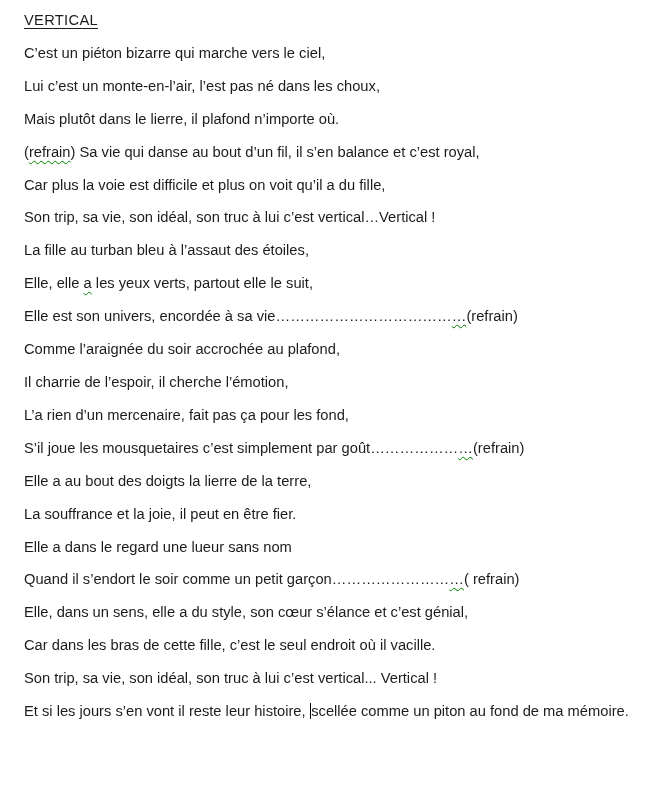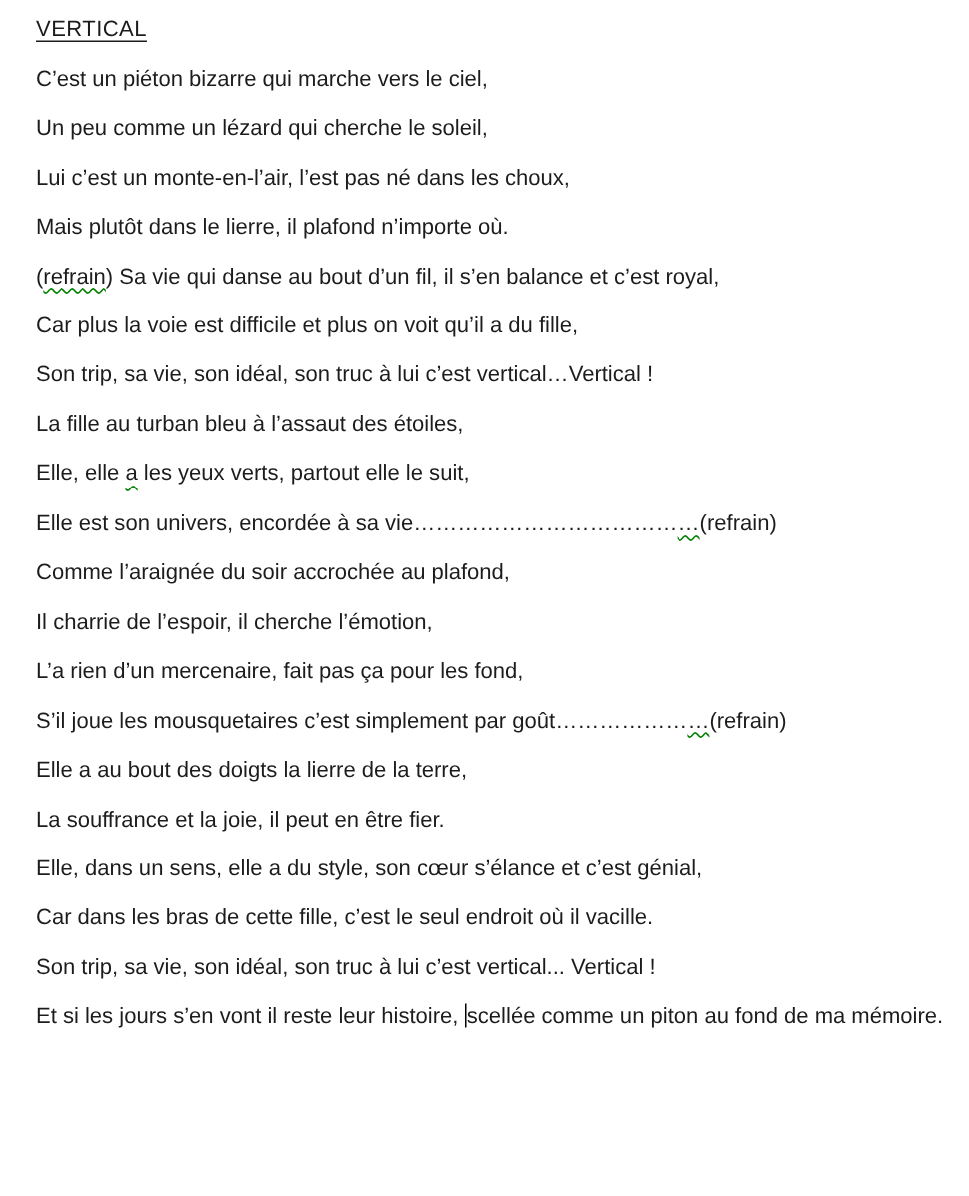--- a/index.html
+++ b/index.html
@@ -55,33 +55,34 @@
     vertical-align: -3px;
   }
 </style>
 </head>
 <body>
 
 <div class="page">
   <h1 class="title">VERTICAL</h1>
   <div>
       <p class="line"><span class="plain">C’est un piéton bizarre qui marche vers le ciel,</span></p>
-      <p class="line"><span class="plain">Un peu comme un lézard qui cherche le soleil,</span></p>
       <p class="line"><span class="plain">Lui c’est un monte-en-l’air, l’est pas né dans les choux,</span></p>
       <p class="line"><span class="plain">Mais plutôt dans le lierre, il plafond n’importe où.</span></p>
       <p class="line"><span class="plain">(</span><span class="squiggle">refrain</span><span class="plain">) Sa vie qui danse au bout d’un fil, il s’en balance et c’est royal,</span></p>
       <p class="line"><span class="plain">Car plus la voie est difficile et plus on voit qu’il a du fille,</span></p>
       <p class="line"><span class="plain">Son trip, sa vie, son idéal, son truc à lui c’est vertical…Vertical !</span></p>
       <p class="line"><span class="plain">La fille au turban bleu à l’assaut des étoiles,</span></p>
       <p class="line"><span class="plain">Elle, elle </span><span class="squiggle">a</span><span class="plain"> les yeux verts, partout elle le suit,</span></p>
       <p class="line"><span class="plain">Elle est son univers, encordée à sa vie………………………………</span><span class="squiggle">…</span><span class="plain">(refrain)</span></p>
       <p class="line"><span class="plain">Comme l’araignée du soir accrochée au plafond,</span></p>
       <p class="line"><span class="plain">Il charrie de l’espoir, il cherche l’émotion,</span></p>
       <p class="line"><span class="plain">L’a rien d’un mercenaire, fait pas ça pour les fond,</span></p>
       <p class="line"><span class="plain">S’il joue les mousquetaires c’est simplement par goût………………</span><span class="squiggle">…</span><span class="plain">(refrain)</span></p>
       <p class="line"><span class="plain">Elle a au bout des doigts la lierre de la terre,</span></p>
       <p class="line"><span class="plain">La souffrance et la joie, il peut en être fier.</span></p>
+      <p class="line"><span class="plain">Elle a dans le regard une lueur sans nom</span></p>
+      <p class="line"><span class="plain">Quand il s’endort le soir comme un petit garçon……………………</span><span class="squiggle">…</span><span class="plain">( refrain)</span></p>
       <p class="line"><span class="plain">Elle, dans un sens, elle a du style, son cœur s’élance et c’est génial,</span></p>
       <p class="line"><span class="plain">Car dans les bras de cette fille, c’est le seul endroit où il vacille.</span></p>
       <p class="line"><span class="plain">Son trip, sa vie, son idéal, son truc à lui c’est vertical... Vertical !</span></p>
       <p class="line"><span class="plain">Et si les jours s’en vont il reste leur histoire, </span><span class="caret"></span><span class="plain">scellée comme un piton au fond de ma mémoire.</span></p>
     </div>
 </div>
 
 </body></html>

